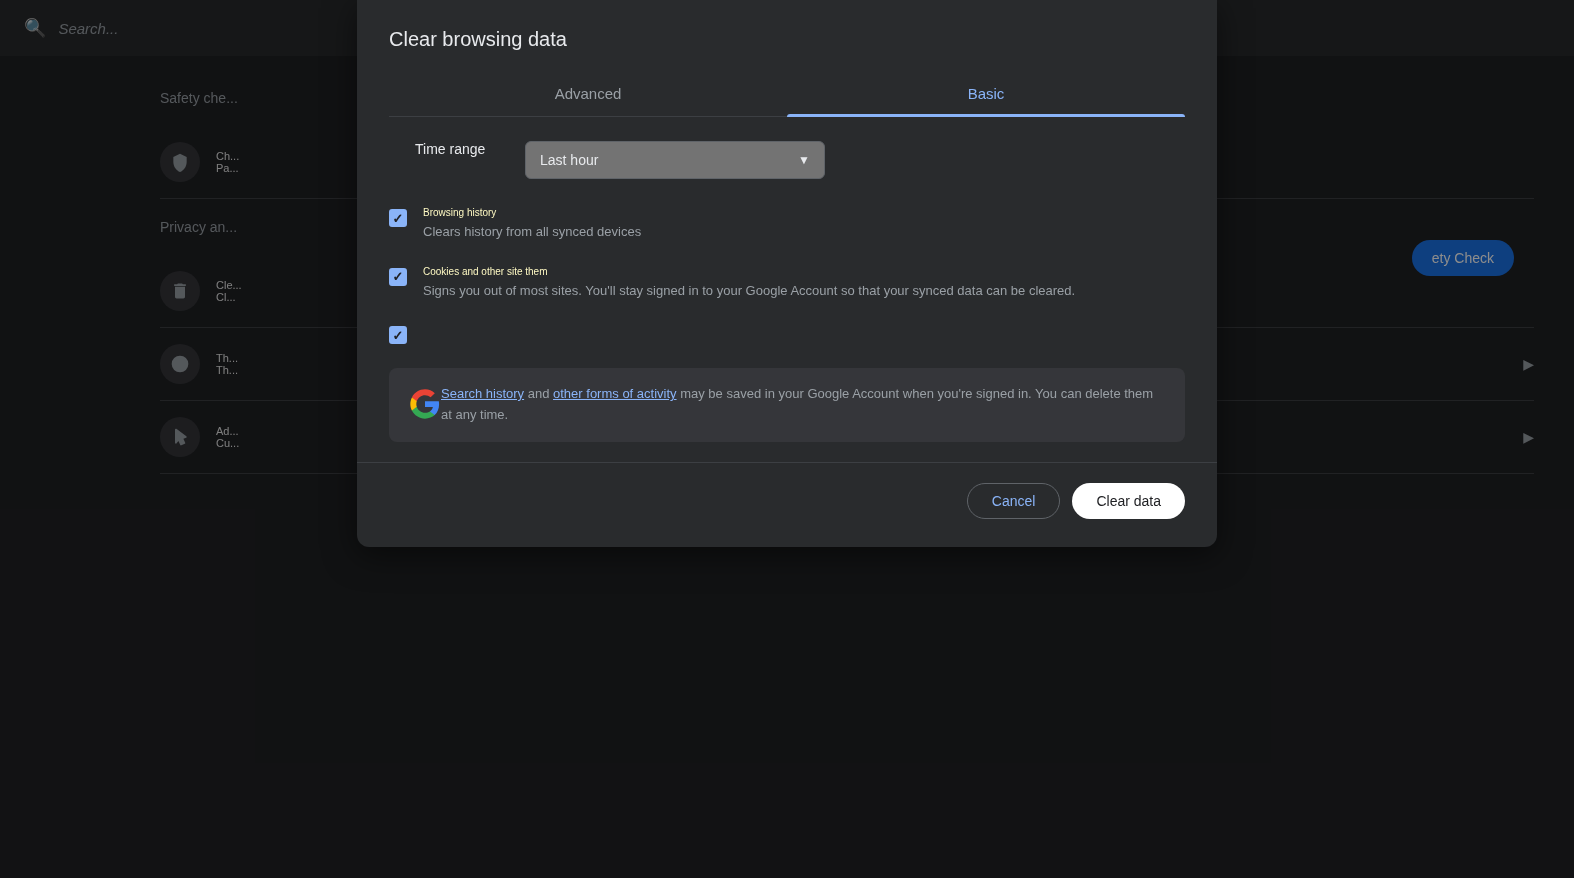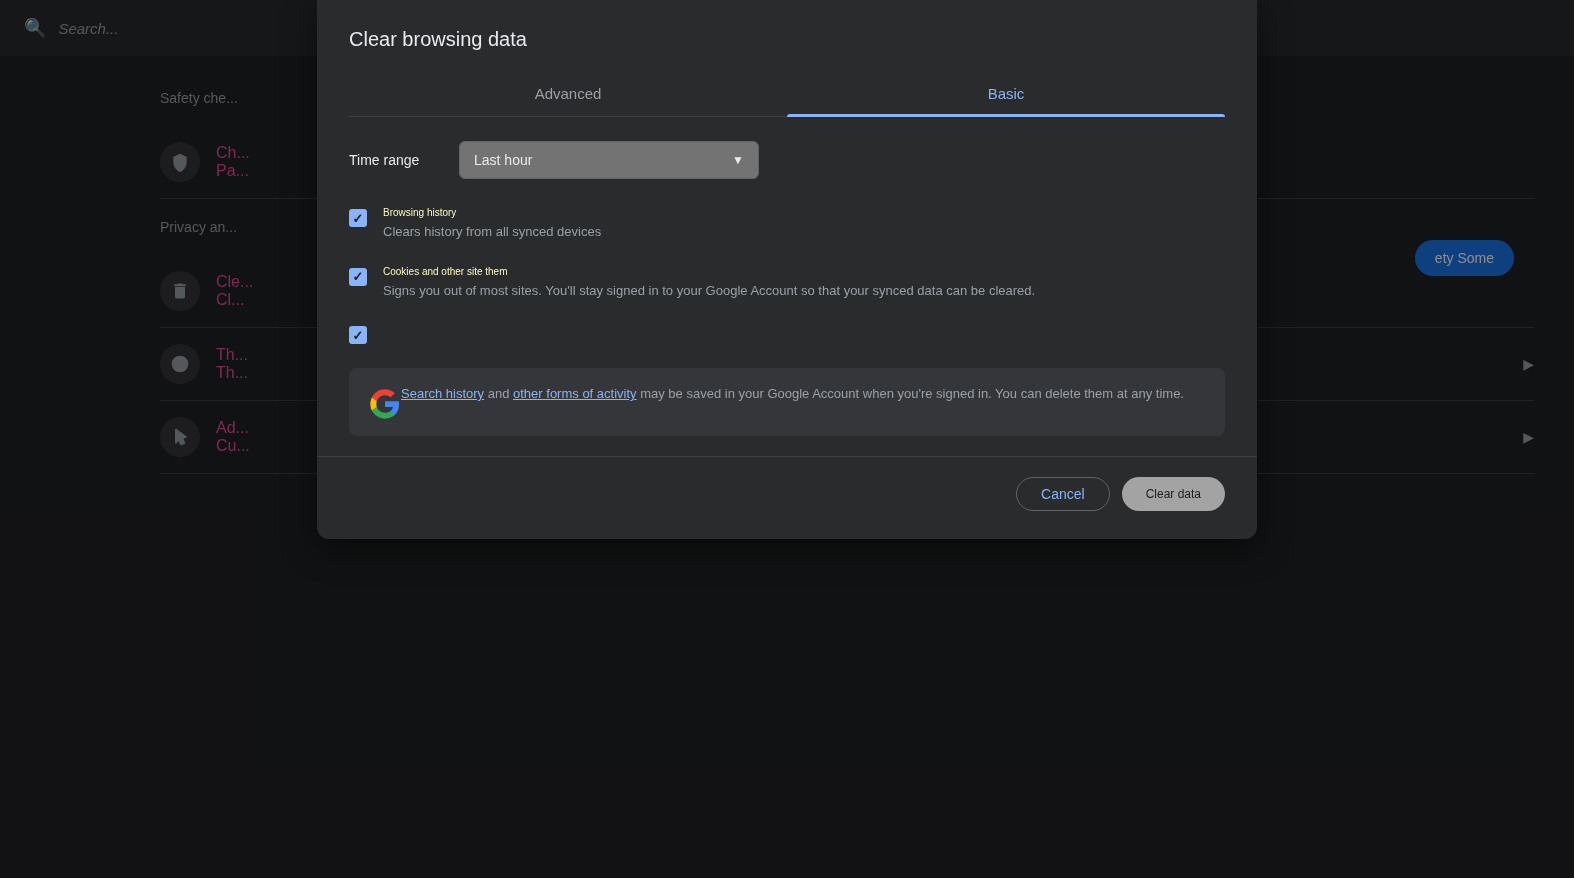--- a/index.html
+++ b/index.html
@@ -74,22 +74,22 @@
       border-radius: 50%;
       background: #35363a;
       display: flex;
       align-items: center;
       justify-content: center;
       margin-right: 16px;
       flex-shrink: 0;
     }
 
     .bg-item-text {
-      color: #ec4899;
-      font-size: 16px;
+      color: #e5e5e5;
+      font-size: 11px;
     }
 
     .bg-arrow {
       margin-left: auto;
       color: #9aa0a6;
       font-size: 14px;
     }
 
     .safety-check-btn {
       position: absolute;
@@ -111,21 +111,21 @@
       background: rgba(0,0,0,0.45);
       z-index: 10;
     }
 
     
     .dialog {
       position: absolute;
       top: 0;
       left: 50%;
       transform: translateX(-50%);
-      width: 940px;
+      width: 860px;
       background: #292b2d;
       border-radius: 0 0 12px 12px;
       z-index: 20;
       padding: 0;
       box-shadow: 0 8px 32px rgba(0,0,0,0.5);
     }
 
     .dialog-header {
       padding: 28px 32px 0 32px;
     }
@@ -170,22 +170,23 @@
     }
 
     
     .dialog-body {
       padding: 24px 32px 0 32px;
     }
 
     
     .time-range-row {
       display: flex;
-      align-items: center;
+      align-items: flex-start;
       margin-bottom: 28px;
+      margin-left: 26px;
     }
 
     .time-range-label {
       color: #e8eaed;
       font-size: 14px;
       margin-right: 20px;
       min-width: 90px;
     }
 
     .time-range-select {
@@ -298,25 +299,25 @@
       background: transparent;
       border: 1px solid #5f6368;
       border-radius: 20px;
       color: #8ab4f8;
       font-size: 14px;
       padding: 4px 24px;
       cursor: pointer;
     }
 
     .btn-clear {
-      background: #a3a3a3;
+      background: #ffffff;
       border: none;
       border-radius: 20px;
       color: #202124;
-      font-size: 12px;
+      font-size: 14px;
       padding: 10px 24px;
       cursor: pointer;
       font-weight: 500;
     }
 
     
     .g-svg {
       width: 32px;
       height: 32px;
     }
@@ -380,21 +381,21 @@
       </div>
       <div>
         <div class="bg-item-text">Ad...</div>
         <div class="bg-item-text">Cu...</div>
       </div>
       <span class="bg-arrow">▶</span>
     </div>
   </div>
 
   <button class="safety-check-btn">
-    <span>ety Some</span>
+    <span>ety Check</span>
   </button>
 </div>
 
 <div class="scrim"></div>
 
 <div class="dialog">
   <div class="dialog-header">
     <h2 class="dialog-title">Clear browsing data</h2>
 
     <div class="tabs">

